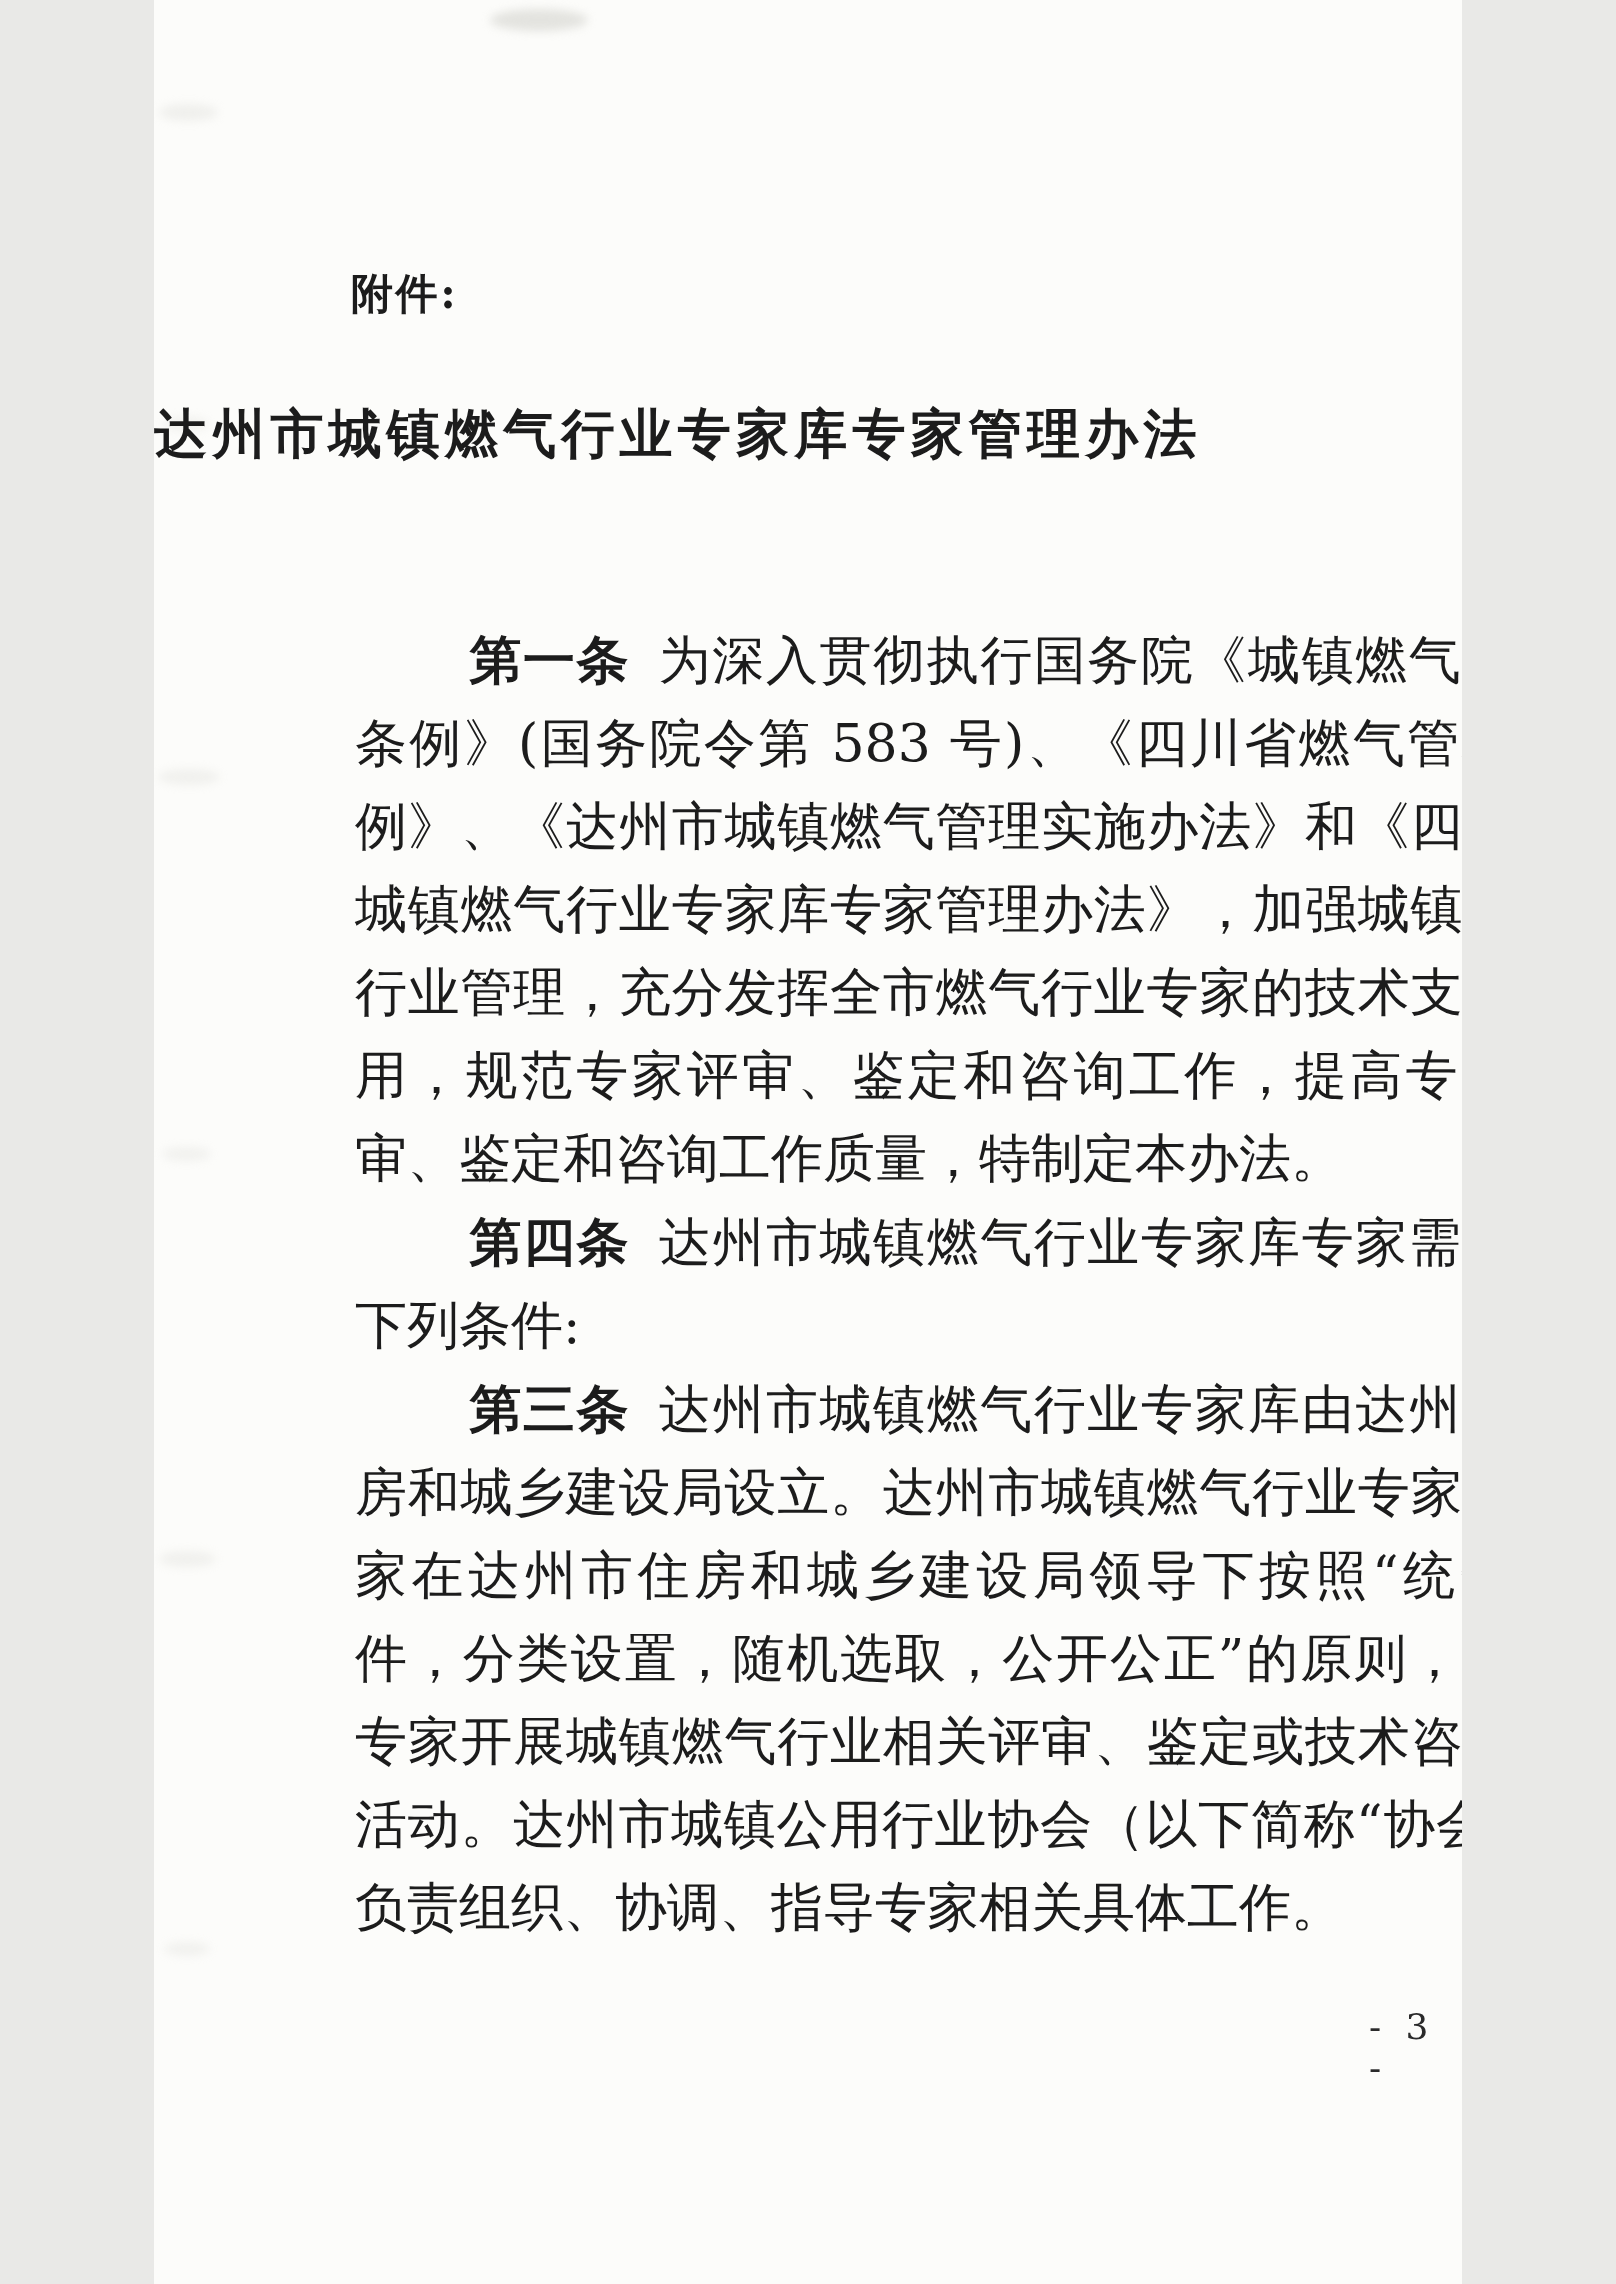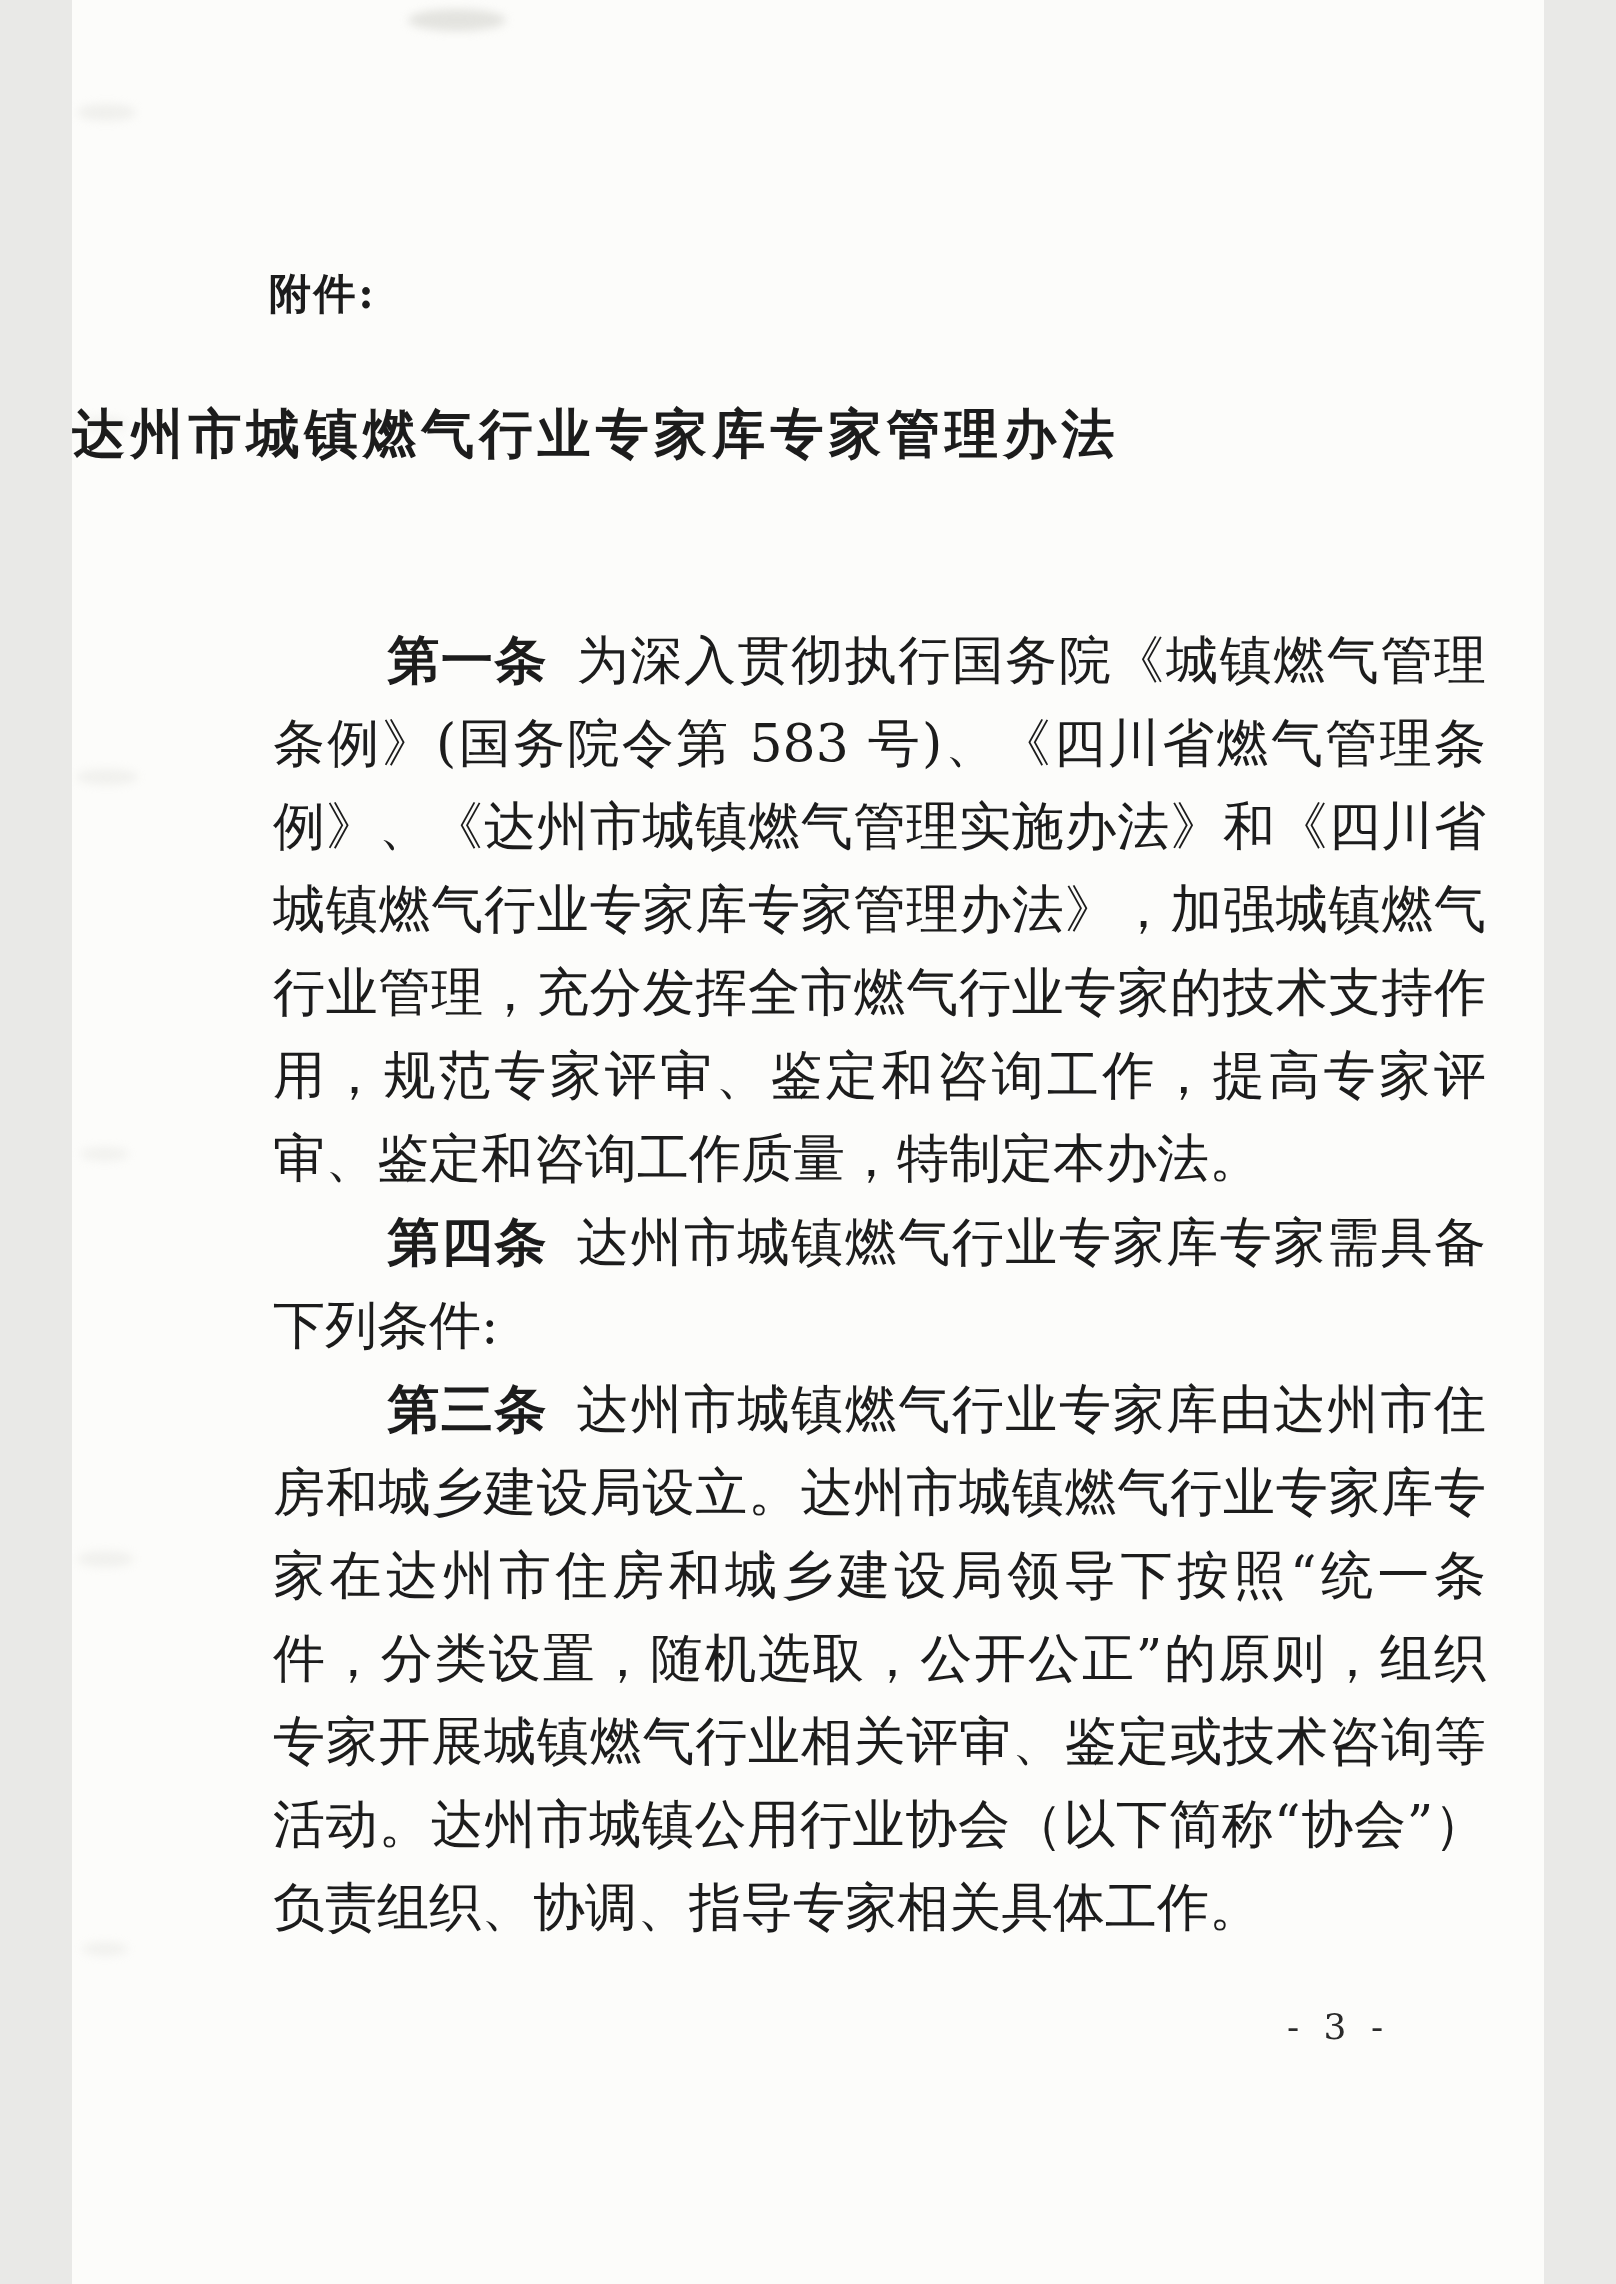--- a/index.html
+++ b/index.html
@@ -2,21 +2,21 @@
 <html style="font-size:10.4px"><head>
 <meta charset="utf-8">
 <style>
   html, body {
     margin: 0;
     padding: 0;
     background: #e9e9e7;
   }
   .page {
     position: relative;
-    width: 1472px;
+    width: 1308px;
     height: 2284px;
     margin: 0 auto;
     background: #fcfcfa;
     overflow: hidden;
     color: #1c1c1c;
     font-family: "DejaVu Serif", serif;
   }
   
   .smudge {
     position: absolute;

